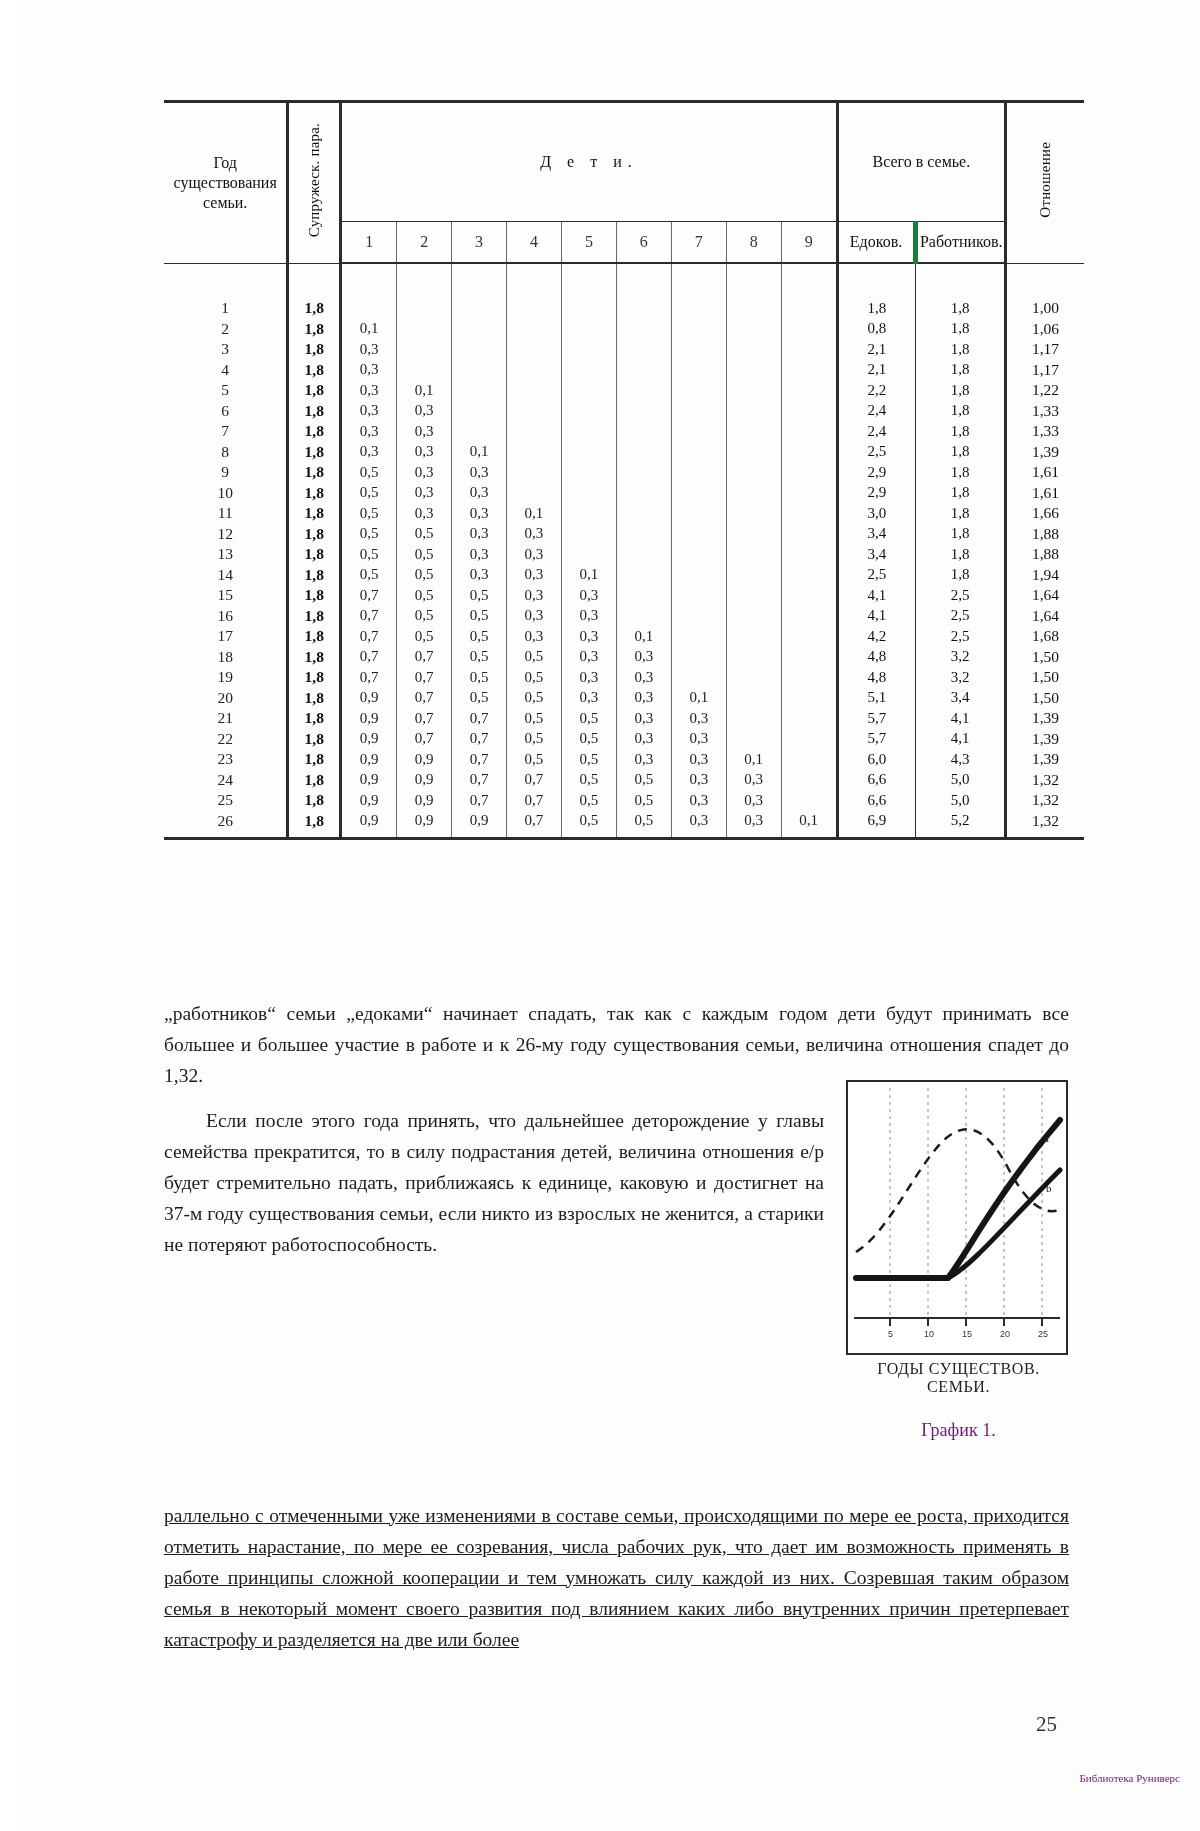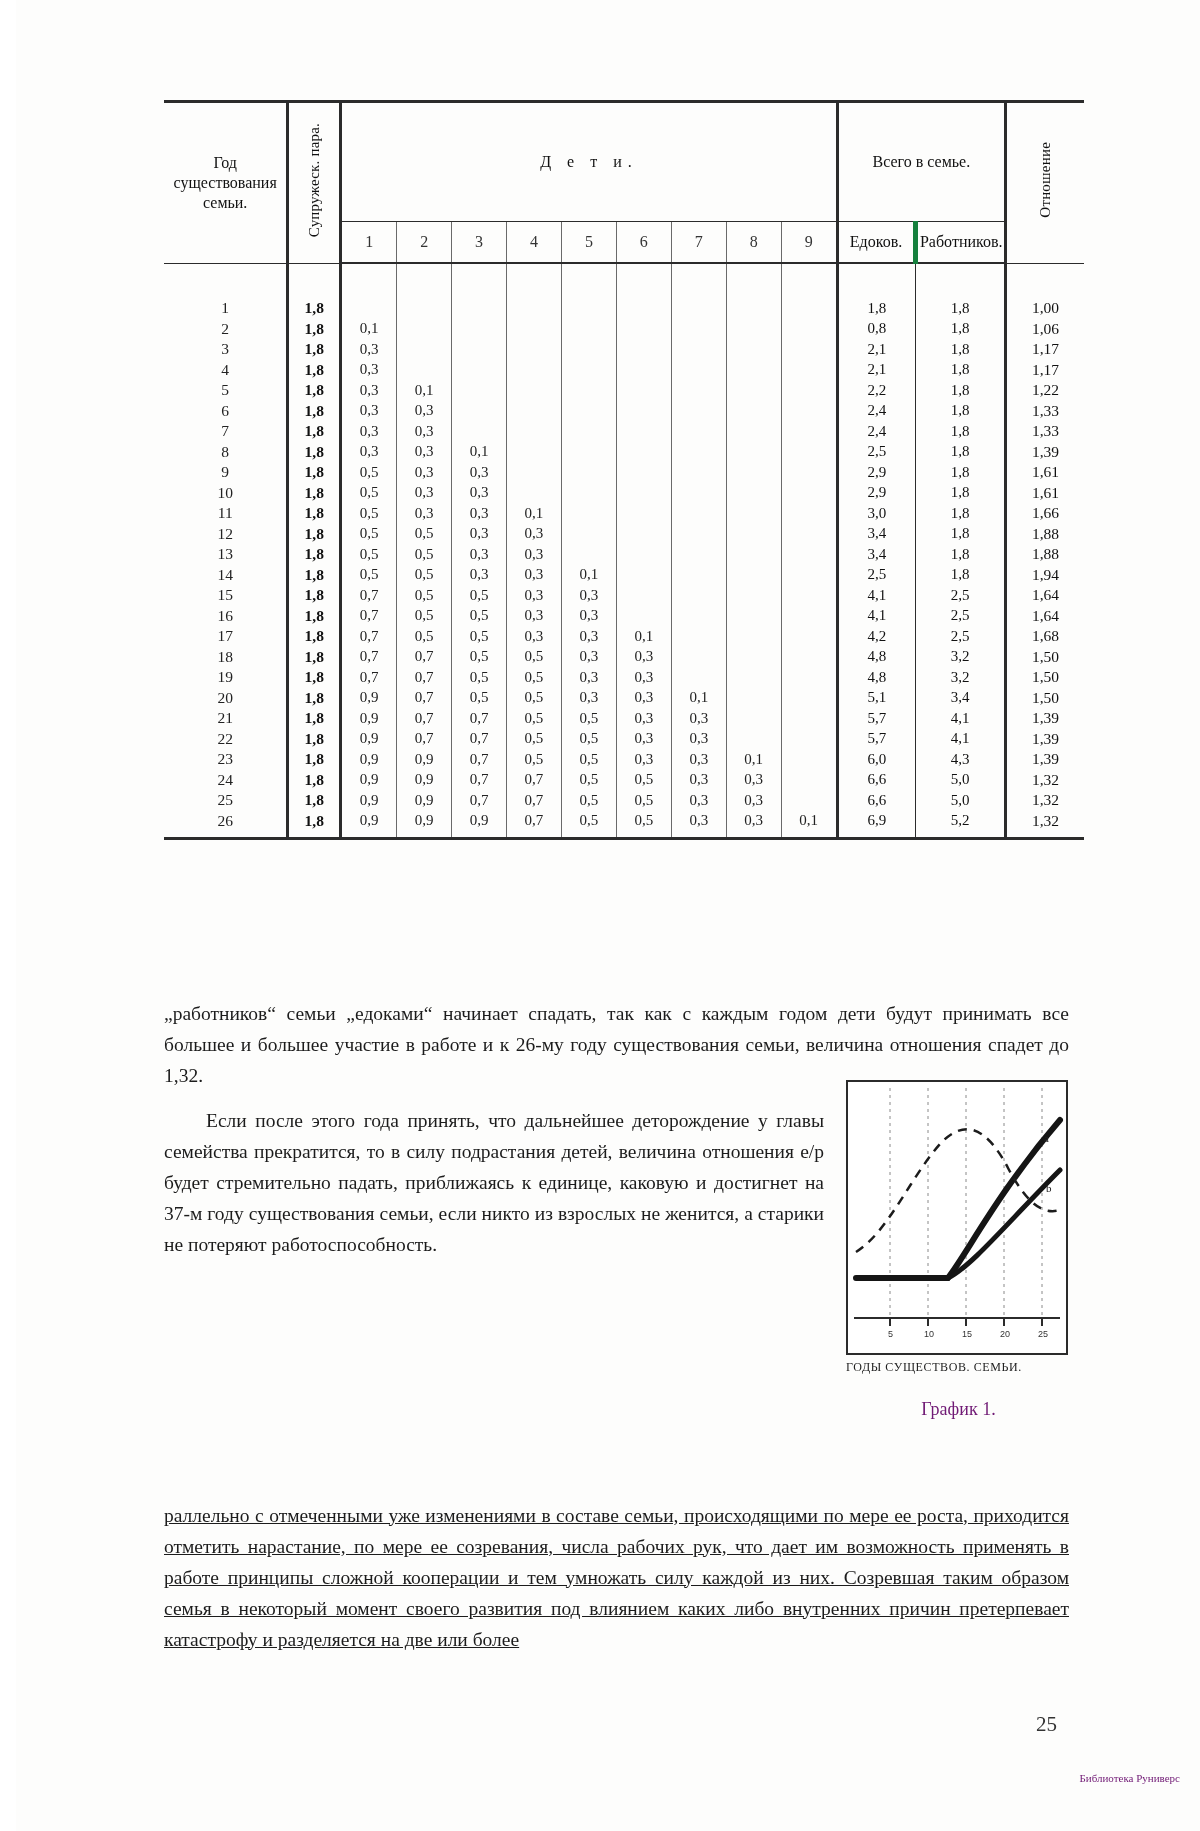--- a/index.html
+++ b/index.html
@@ -143,21 +143,22 @@
   }
   .fig-box {
     width: 222px;
     height: 275px;
     border: 2px solid #2b2b2b;
     position: relative;
     background: #fff;
     box-sizing: border-box;
   }
   .fig-caption-axis {
-    font-size: 12px;
+    text-align: center;
+    font-size: 16px;
     letter-spacing: 0.6px;
     margin-top: 5px;
     color: #222;
   }
   .fig-caption {
     text-align: center;
     font-size: 18px;
     margin-top: 24px;
     color: #701a75;
   }

